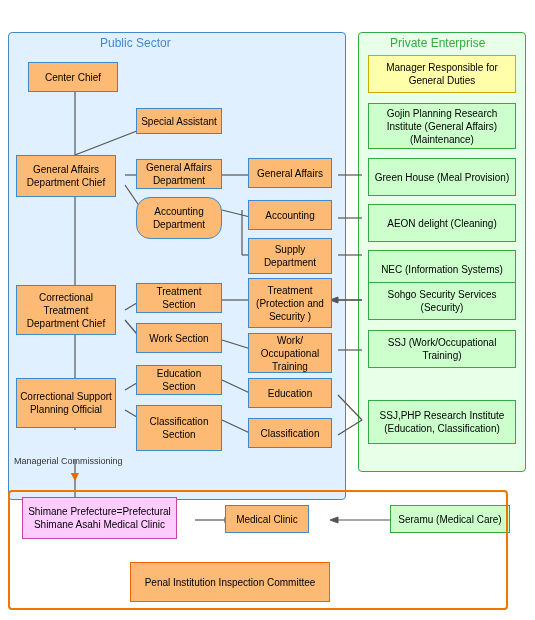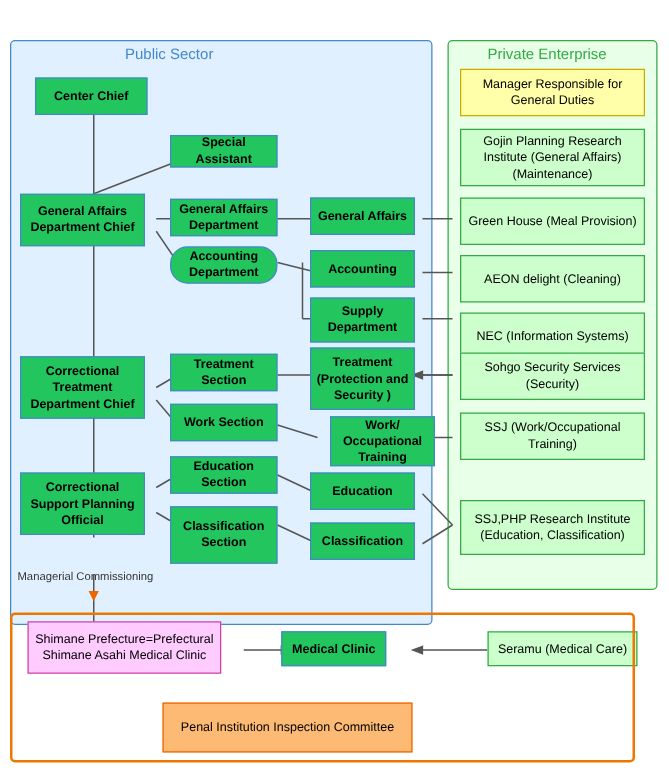--- a/index.html
+++ b/index.html
@@ -23,22 +23,21 @@
       background: #fff;
       text-align: center;
       display: flex;
       align-items: center;
       justify-content: center;
       line-height: 1.3;
       padding: 2px;
     }
     .box-blue-outline {
       border: 1.5px solid #4488cc;
-      background: #22c55e;
-      font-weight: bold;
+      background: #fdba74;
     }
     .box-green-fill {
       border: 1.5px solid #33aa44;
       background: #ccffcc;
     }
     .box-yellow-fill {
       border: 1.5px solid #ccaa00;
       background: #ffffaa;
     }
     .box-pink-fill {
@@ -164,21 +163,21 @@
   </div>
 
   <div class="box box-blue-outline" style="left:136px; top:108px; width:86px; height:26px;">
     <span>Special Assistant</span>
   </div>
 
   <div class="box box-blue-outline" style="left:136px; top:159px; width:86px; height:30px;">
     <span>General Affairs Department</span>
   </div>
 
-  <div class="box box-blue-outline" style="left:136px; top:197px; width:86px; height:30px;border-radius:14px;">
+  <div class="box box-blue-outline" style="left:136px; top:197px; width:86px; height:42px;border-radius:14px;">
     <span>Accounting Department</span>
   </div>
 
   <div class="box box-blue-outline" style="left:248px; top:158px; width:84px; height:30px;">
     <span>General Affairs</span>
   </div>
 
   <div class="box box-blue-outline" style="left:248px; top:200px; width:84px; height:30px;">
     <span>Accounting</span>
   </div>
@@ -196,21 +195,21 @@
   </div>
 
   <div class="box box-blue-outline" style="left:136px; top:323px; width:86px; height:30px;">
     <span>Work Section</span>
   </div>
 
   <div class="box box-blue-outline" style="left:248px; top:278px; width:84px; height:50px;">
     <span>Treatment (Protection and Security )</span>
   </div>
 
-  <div class="box box-blue-outline" style="left:264px; top:333px; width:84px; height:40px;">
+  <div class="box box-blue-outline" style="left:248px; top:333px; width:84px; height:40px;">
     <span>Work/ Occupational Training</span>
   </div>
 
   <div class="box box-blue-outline" style="left:16px; top:378px; width:100px; height:50px;">
     <span>Correctional Support Planning Official</span>
   </div>
 
   <div class="box box-blue-outline" style="left:136px; top:365px; width:86px; height:30px;">
     <span>Education Section</span>
   </div>

